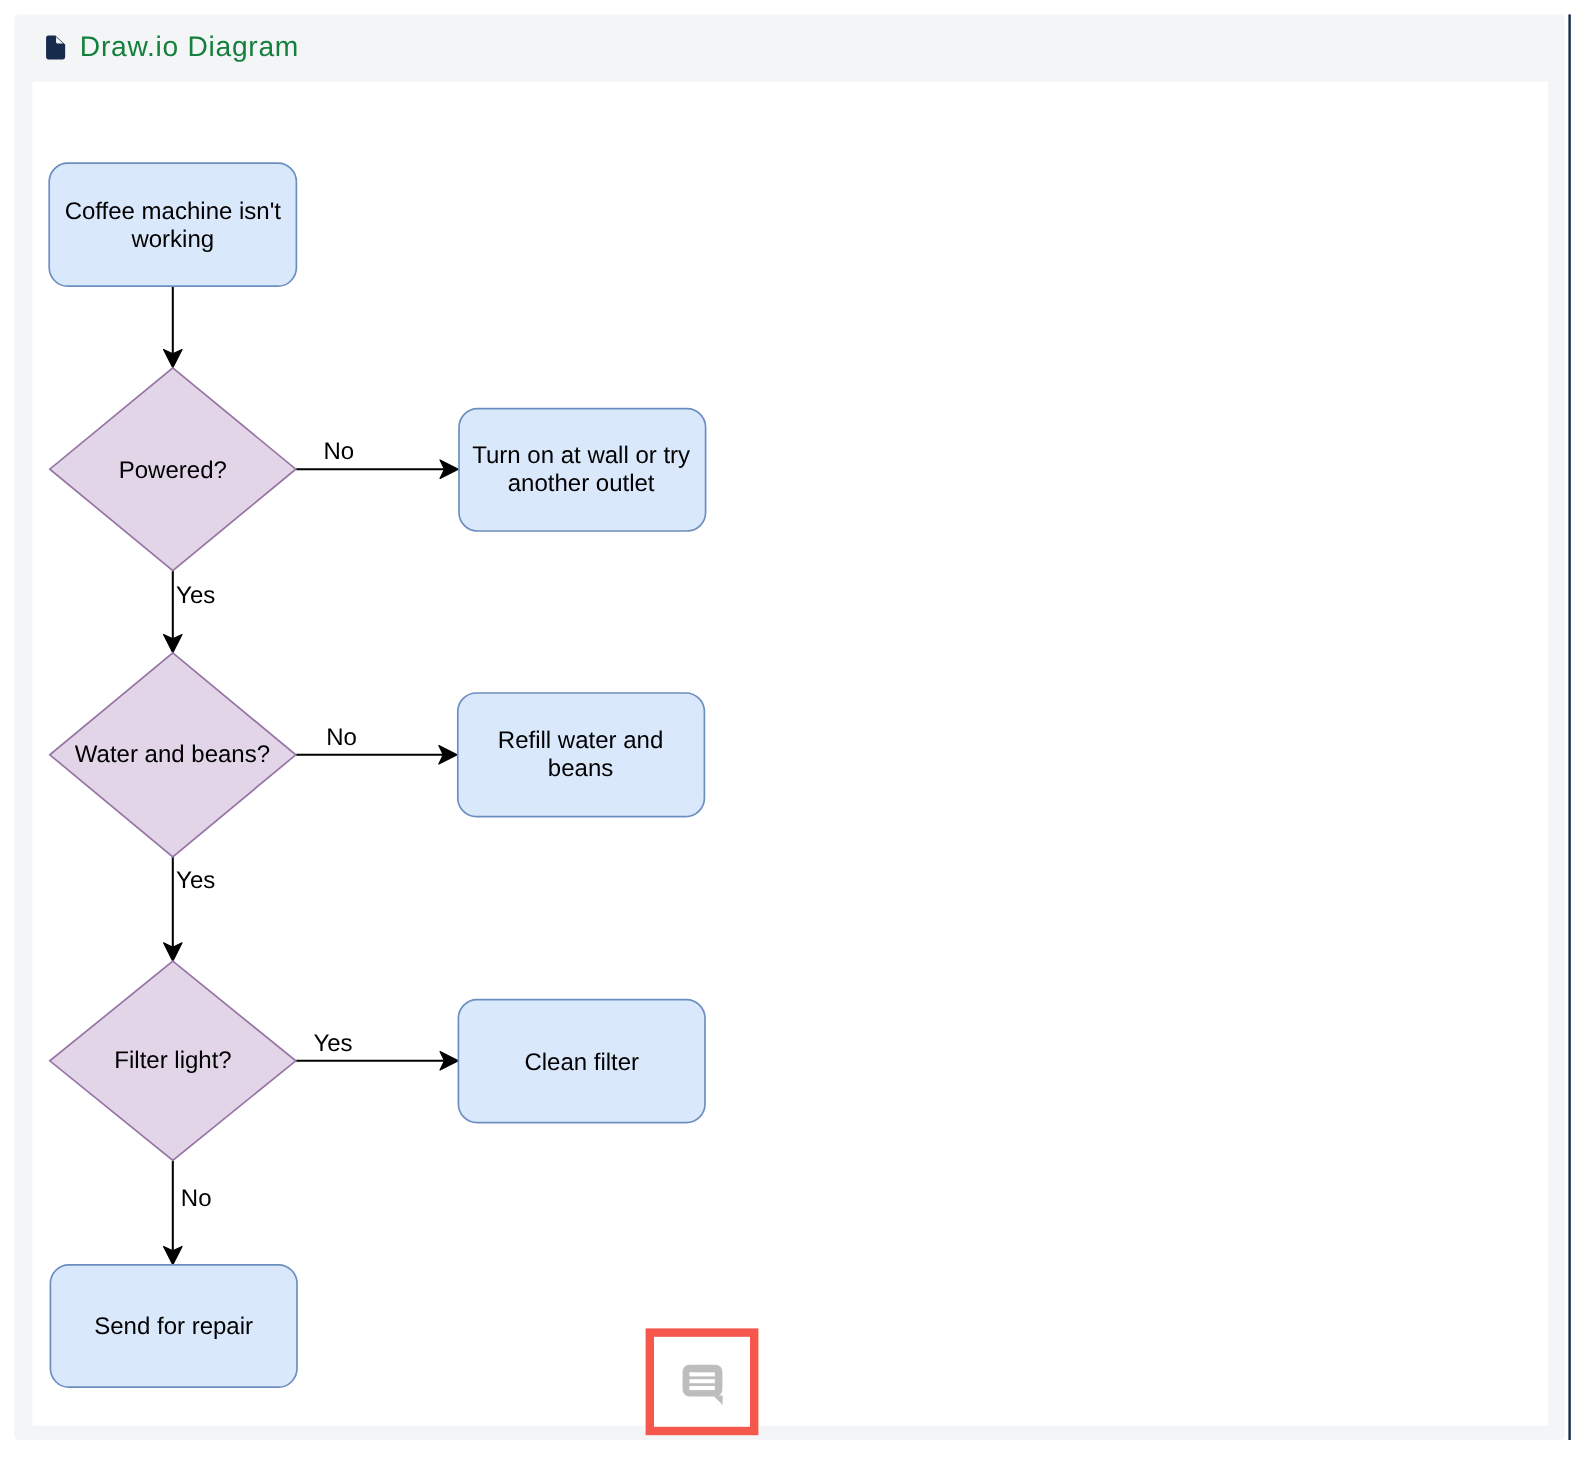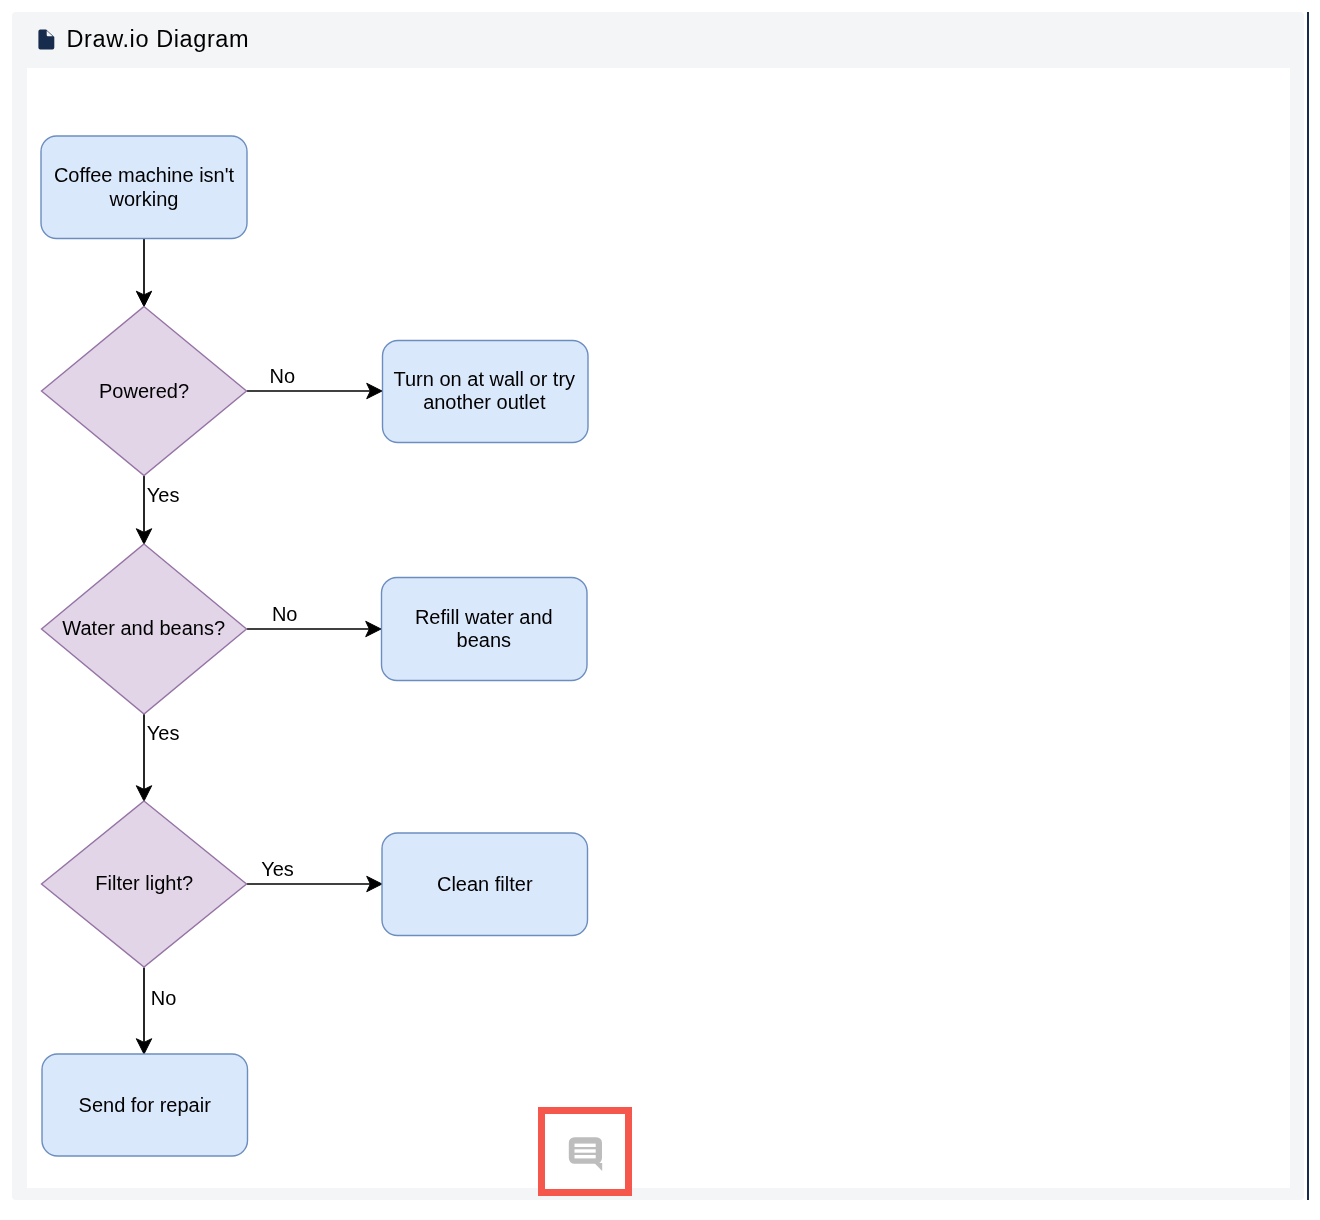--- a/index.html
+++ b/index.html
@@ -1,20 +1,20 @@
 <!DOCTYPE html>
 <html><head>
 <meta charset="utf-8">
 <style>
   html,body{margin:0;padding:0;background:#ffffff;width:1320px;height:1220px;overflow:hidden;}
   body{font-family:"Liberation Sans", sans-serif;position:relative;}
   .panel{position:absolute;left:12px;top:12px;width:1292px;height:1188px;background:#f4f5f7;border-radius:4px;}
   .canvas{position:absolute;left:27px;top:68px;width:1263px;height:1120px;background:#ffffff;}
   .vline{position:absolute;left:1306.5px;top:12px;width:2px;height:1188px;background:#172b4d;}
-  .hdr{position:absolute;left:38px;top:27px;height:24px;display:flex;align-items:center;color:#000000;}
+  .hdr{position:absolute;left:38px;top:27px;height:24px;display:flex;align-items:center;color:#15803d;}
   .hdr .t{font-size:23.5px;font-weight:400;margin-left:11.5px;letter-spacing:0.6px;}
   svg.overlay{position:absolute;left:0;top:0;}
   .redbox{position:absolute;left:538px;top:1107px;width:94px;height:89px;box-sizing:border-box;border:7px solid #f5574d;background:#ffffff;}
 </style>
 </head>
 <body>
 <div class="panel"></div>
 <div class="canvas"></div>
 <div class="vline"></div>
 <div class="hdr">

